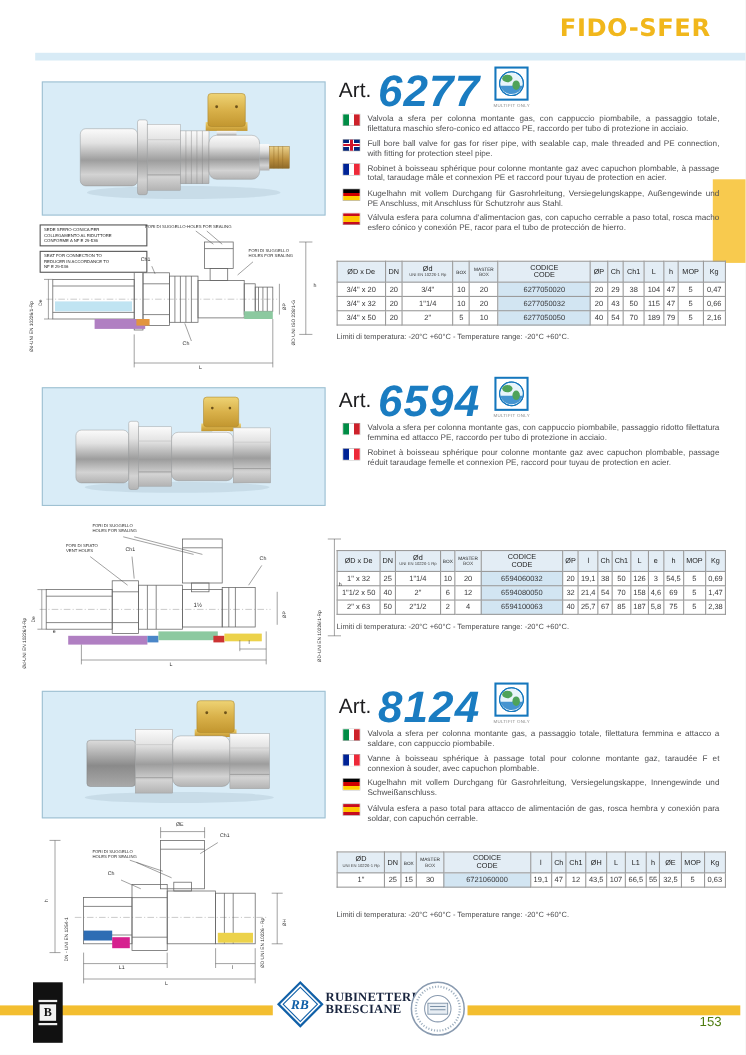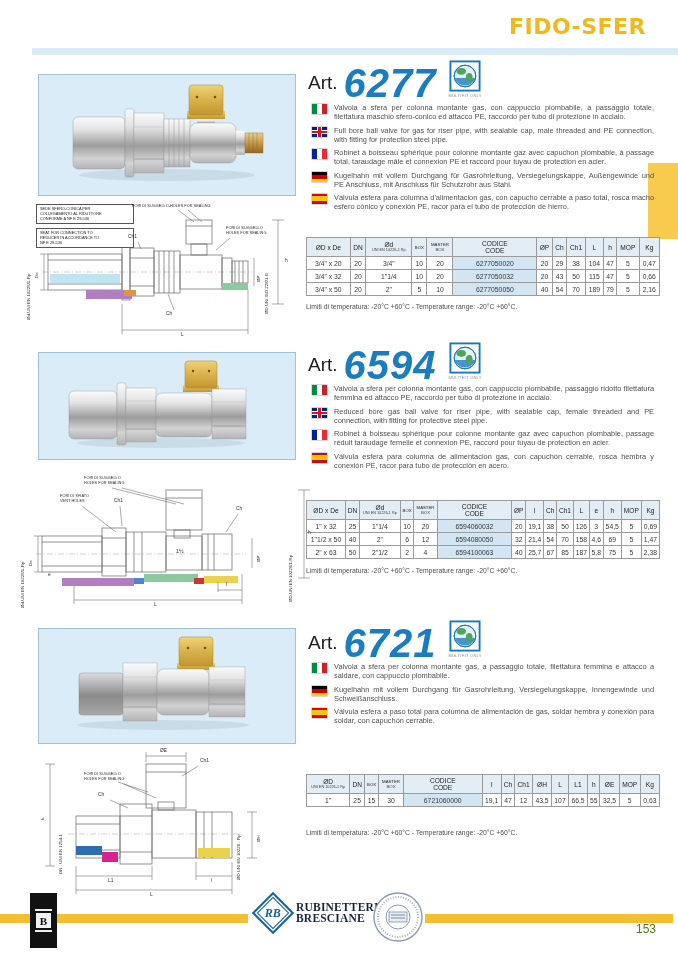--- a/index.html
+++ b/index.html
@@ -376,30 +376,22 @@
       <span class="badge-label">MULTIFIT ONLY</span>
     </span>
   </div>
 
   <div class="descs" style="left:312px;top:384px;">
       <div class="drow">
         <span class="flag f-it"></span>
         <div class="dtext">Valvola a sfera per colonna montante gas, con cappuccio piombabile, passaggio ridotto filettatura femmina ed attacco PE, raccordo per tubo di protezione in acciaio.</div>
       </div>
       <div class="drow">
-        <span class="flag f-uk"></span>
-        <div class="dtext">Reduced bore gas ball valve for riser pipe, with sealable cap, female threaded and PE connection, with fitting for protective steel pipe.</div>
-      </div>
-      <div class="drow">
         <span class="flag f-fr"></span>
         <div class="dtext">Robinet à boisseau sphérique pour colonne montante gaz avec capuchon plombable, passage réduit taraudage femelle et connexion PE, raccord pour tuyau de protection en acier.</div>
-      </div>
-      <div class="drow">
-        <span class="flag f-es"></span>
-        <div class="dtext">Válvula esfera para columna de alimentacion gas, con capuchón cerrable, rosca hembra y conexión PE, racor para tubo de protección en acero.</div>
       </div>
     </div>
 
   <div class="tblwrap" style="left:306px;top:500px;">
     <table>
         <thead>
           <tr>
             <th>
               <div class="hm">ØD x De</div>
             </th>
@@ -584,46 +576,50 @@
       <line x1="84" y1="78" x2="118" y2="78" stroke="#9a9a9a" stroke-width=".8"></line>
       <rect x="118" y="40" width="52" height="46" rx="7" fill="url(#gsil)" stroke="#8f8f8f" stroke-width=".4"></rect>
       <rect x="170" y="38" width="36" height="50" fill="url(#gsil)" stroke="#9a9a9a" stroke-width=".4"></rect>
       <line x1="170" y1="51" x2="206" y2="51" stroke="#c9c9c9" stroke-width=".8"></line>
       <line x1="170" y1="75" x2="206" y2="75" stroke="#9a9a9a" stroke-width=".8"></line>
     </svg>
   </div>
 
   <div class="art-head" style="left:308px;top:620px;">
     <span class="art-prefix">Art.</span>
-    <span class="art-num">6721</span>
+    <span class="art-num">8124</span>
     <span class="badge">
       <svg width="32" height="32" viewBox="0 0 34 34">
         <rect x="1.5" y="1.5" width="31" height="31" fill="#fff" stroke="#1577bd" stroke-width="2"></rect>
         <circle cx="17" cy="17" r="11.5" fill="#e8f4fb" stroke="#1577bd" stroke-width="1"></circle>
         <path d="M6 19a11.5 11.5 0 0 0 22 0z" fill="#4594d0"></path>
         <ellipse cx="13" cy="12" rx="5" ry="3.6" fill="#4fa35a"></ellipse>
         <ellipse cx="21.5" cy="18.5" rx="3.6" ry="4.6" fill="#4fa35a"></ellipse>
         <circle cx="17" cy="17" r="11.5" fill="none" stroke="#1577bd" stroke-width="1"></circle>
       </svg>
       <span class="badge-label">MULTIFIT ONLY</span>
     </span>
   </div>
 
   <div class="descs" style="left:312px;top:662px;">
       <div class="drow">
         <span class="flag f-it"></span>
         <div class="dtext">Valvola a sfera per colonna montante gas, a passaggio totale, filettatura femmina e attacco a saldare, con cappuccio piombabile.</div>
       </div>
       <div class="drow">
+        <span class="flag f-fr"></span>
+        <div class="dtext">Vanne à boisseau sphérique à passage total pour colonne montante gaz, taraudée F et connexion à souder, avec capuchon plombable.</div>
+      </div>
+      <div class="drow">
         <span class="flag f-de"></span>
         <div class="dtext">Kugelhahn mit vollem Durchgang für Gasrohrleitung, Versiegelungskappe, Innengewinde und Schweißanschluss.</div>
       </div>
       <div class="drow">
         <span class="flag f-es"></span>
-        <div class="dtext">Válvula esfera a paso total para columna de alimentación de gas, soldar hembra y conexión para soldar, con capuchón cerrable.</div>
+        <div class="dtext">Válvula esfera a paso total para attacco de alimentación de gas, rosca hembra y conexión para soldar, con capuchón cerrable.</div>
       </div>
     </div>
 
   <div class="tblwrap" style="left:306px;top:774px;">
     <table>
         <thead>
           <tr>
             <th>
               <div class="hm">ØD</div>
               <div class="hs">UNI EN 10226-1 Rp</div>

